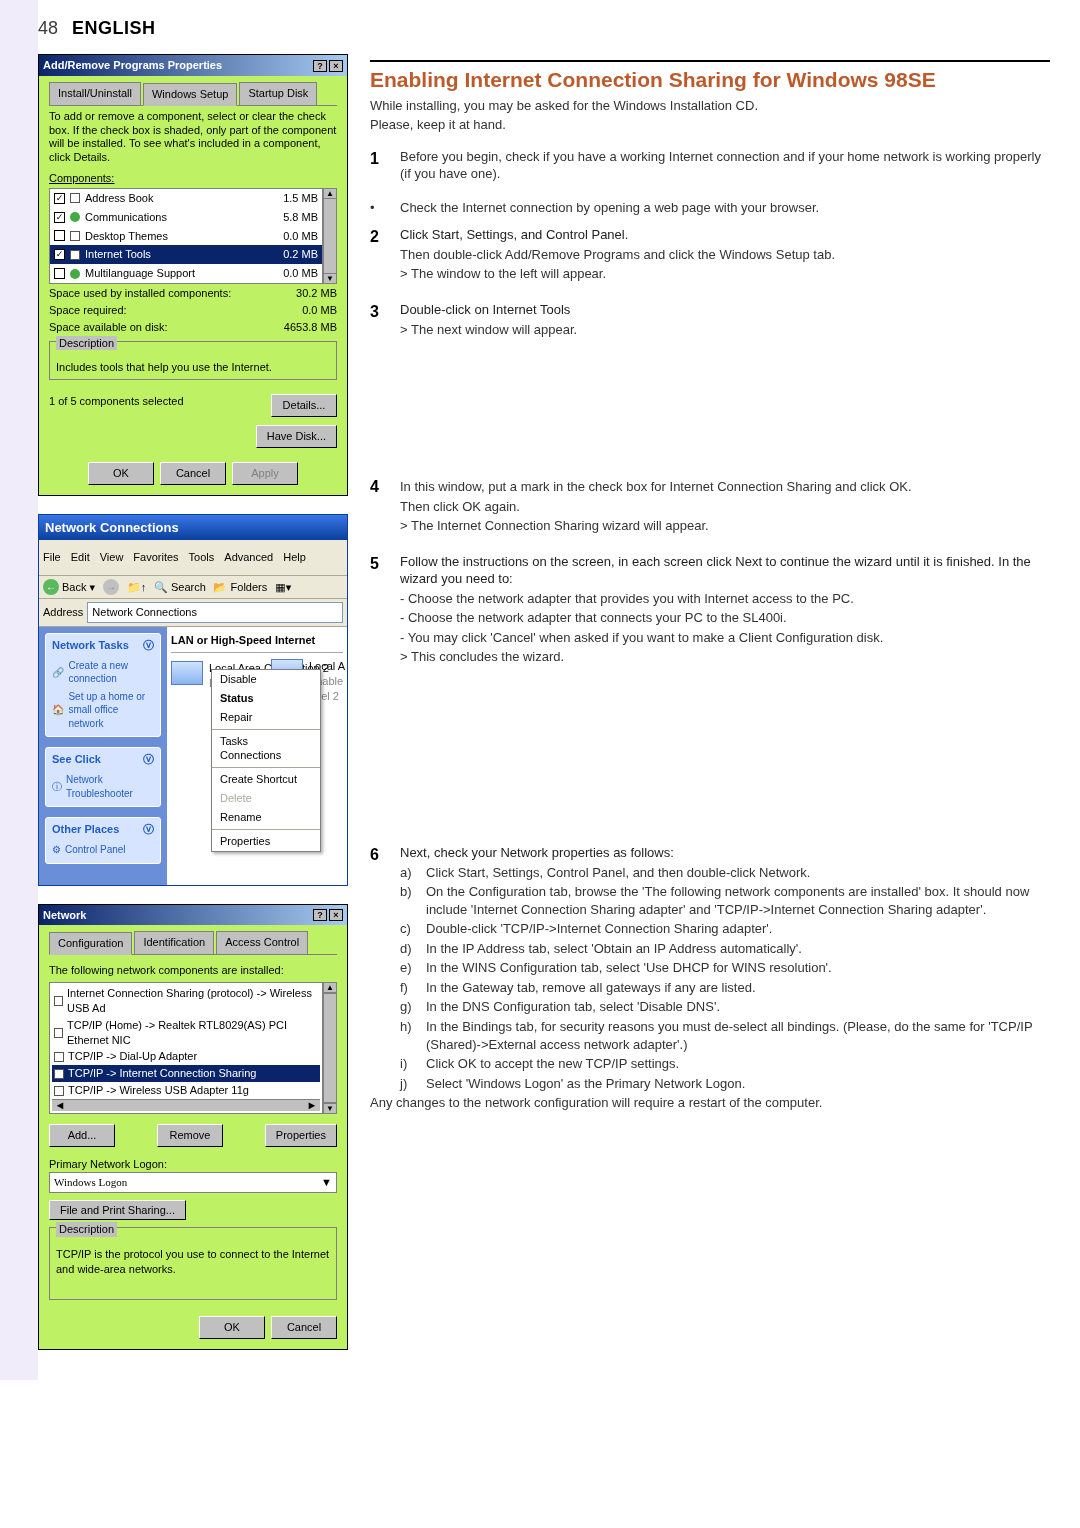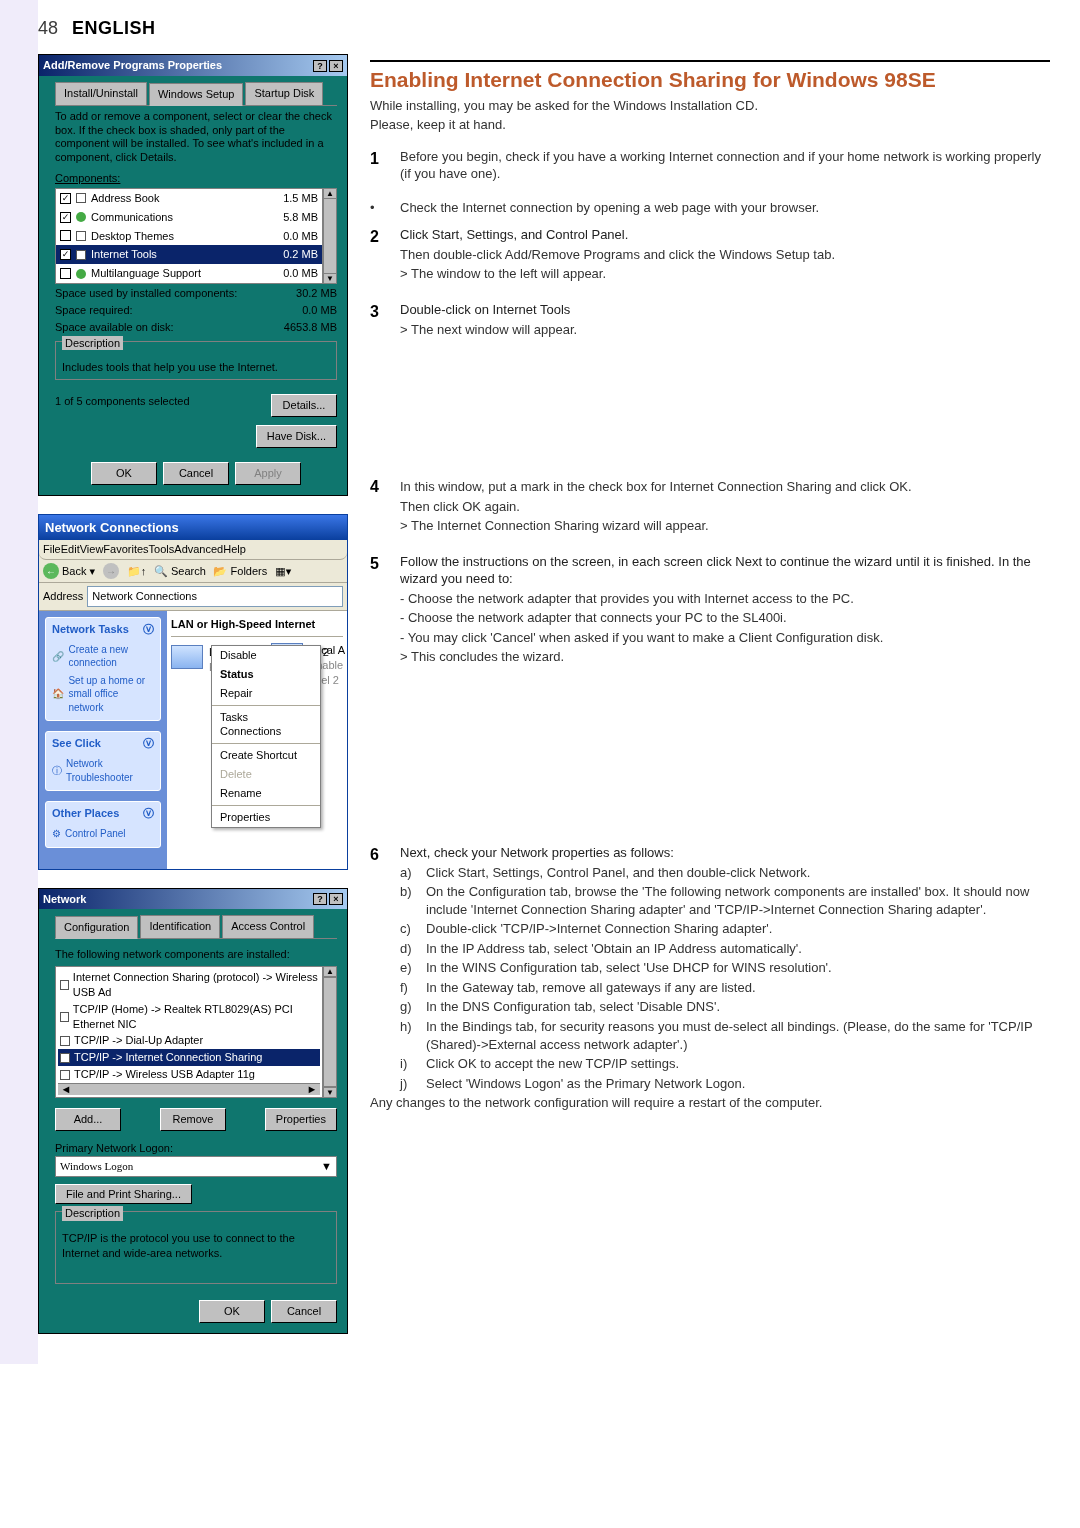--- a/index.html
+++ b/index.html
@@ -11,55 +11,55 @@
   .pagenum { font-size: 18px; font-weight: 400; color:#3b3b3b;}
   .langlabel { font-size: 18px; font-weight: 700; letter-spacing: .5px;}
   .cols { display:flex; gap:18px; margin-top:6px;}
   .leftcol { width: 310px; display:flex; flex-direction:column; gap:18px; }
   .rightcol { flex:1; padding-left:4px; }
   
   .win { border:1px solid #000; background:#c0c0c0; font-family: Tahoma, Arial, sans-serif; font-size:11px; color:#000; }
   .titlebar { background: linear-gradient(90deg,#0a246a,#a6caf0); color:#fff; padding:3px 4px; display:flex; align-items:center; justify-content:space-between; font-weight:700; font-size:11px;}
   .titlebar .tbtns { display:flex; gap:2px;}
   .tbtn { width:14px; height:12px; background:#c0c0c0; border:1px solid #000; font-size:9px; line-height:10px; text-align:center; color:#000; font-weight:700;}
-  .winbody { background:#0f766e; padding:6px 10px 10px 16px; }
+  .winbody { background:#bef264; padding:6px 10px 10px 10px; }
   .tabs { display:flex; border-bottom:1px solid #808080; margin-bottom:4px; }
   .tab { padding:3px 8px; border:1px solid #808080; border-bottom:none; background:#c0c0c0; margin-right:2px; font-size:11px;}
   .tab.active { background:#c0c0c0; position:relative; top:1px; border-bottom:1px solid #c0c0c0;}
   .instr { font-size:11px; margin:4px 0 6px 0; line-height:1.25;}
   .label11 { font-size:11px; margin-bottom:2px; text-decoration:underline; display:inline-block;}
   .complist { background:#fff; border:1px solid #808080; height:auto;}
   .comprow { display:flex; align-items:center; justify-content:space-between; padding:2px 4px; font-size:11px;}
   .comprow.sel { background:#0a246a; color:#fff;}
   .comprow .left { display:flex; align-items:center; gap:5px;}
   .cbx { width:11px; height:11px; border:1px solid #000; background:#fff; display:inline-flex; align-items:center; justify-content:center; font-size:9px; line-height:9px;}
   .cbx.checked::after{content:'✓'; font-size:9px;}
   .statline { display:flex; justify-content:space-between; font-size:11px; margin-top:2px;}
   .descbox { border:1px solid #808080; padding:4px 6px; margin-top:6px; font-size:11px;}
   .descbox .legend { font-size:11px; position:relative; top:-10px; background:#c0c0c0; padding:0 3px; display:inline-block;}
   .btnrow { display:flex; justify-content:flex-end; gap:6px; margin-top:8px;}
   .wbtn { min-width:66px; padding:3px 10px; background:#c0c0c0; border:1px solid #000; border-top-color:#fff; border-left-color:#fff; font-size:11px; text-align:center;}
   .wbtn.disabled { color:#808080;}
   
   .winxp { border:1px solid #0a3f9e; background:#ece9d8; font-family: Tahoma, Arial; font-size:11px;}
   .xptitle { background:linear-gradient(180deg,#3a76e6,#0a3f9e); color:#fff; font-weight:700; padding:4px 6px; font-size:13px;}
-  .xpmenu { background:#ece9d8; border-bottom:1px solid #aca899; padding:2px 4px; font-size:11px; display:flex; border-radius:7px;}
+  .xpmenu { background:#ece9d8; border-bottom:1px solid #aca899; padding:10px 4px; font-size:11px; display:flex; gap:10px;}
   .xptool { background:#ece9d8; padding:3px 4px; display:flex; align-items:center; gap:8px; border-bottom:1px solid #aca899; font-size:11px;}
   .xpaddr { background:#ece9d8; padding:3px 4px; display:flex; align-items:center; gap:4px; border-bottom:1px solid #aca899; font-size:11px;}
   .xpaddr .field{ background:#fff; border:1px solid #7f9db9; flex:1; padding:2px 4px;}
   .xpbody { display:flex; background:#fff;}
   .xpside { width:128px; background:#6a8fd8; padding:6px; font-size:11px; display:flex; flex-direction:column; gap:10px;}
   .xppanel { background:#d6e4ff; border:1px solid #fff; border-radius:3px; padding:4px 6px; }
   .xppanel h4 { font-size:11px; color:#215dc6; font-weight:700; margin-bottom:4px; display:flex; justify-content:space-between; align-items:center;}
   .xppanel .item { font-size:10px; color:#215dc6; padding:2px 0; display:flex; align-items:center; gap:4px;}
   .xpmain { flex:1; padding:4px; position:relative;}
   .xpheader { font-size:11px; font-weight:700; border-bottom:1px solid #aca899; padding:2px 0 4px 0;}
   .conn { display:flex; align-items:flex-start; gap:6px; margin-top:8px; font-size:11px;}
   .connicon { width:32px; height:24px; background:linear-gradient(#cfe3ff,#8ab4f0); border:1px solid #5a7fbf;}
-  .ctxmenu { position:absolute; left:44px; top:34px; background:#fff; border:1px solid #808080; box-shadow:2px 2px 3px rgba(0,0,0,.3); font-size:11px; width:110px;}
+  .ctxmenu { position:absolute; left:44px; top:42px; background:#fff; border:1px solid #808080; box-shadow:2px 2px 3px rgba(0,0,0,.3); font-size:11px; width:110px;}
   .ctxmenu div { padding:2px 8px;}
   .ctxmenu .dis { color:#aca899;}
   .ctxmenu hr { border:none; border-top:1px solid #aca899; margin:2px 0;}
   
   .netlist { background:#fff; border:1px solid #808080; padding:2px; font-size:11px;}
   .netlist div { padding:1px 2px; display:flex; align-items:center; gap:4px;}
   .netlist .sel { background:#0a246a; color:#fff;}
   .combo { background:#fff; border:1px solid #808080; padding:2px 4px; display:flex; justify-content:space-between; align-items:center; font-size:11px;font-family:Liberation Serif, serif;}
   
   .rulehr { border:none; border-top:2px solid #000; margin:6px 0 4px 0;}

